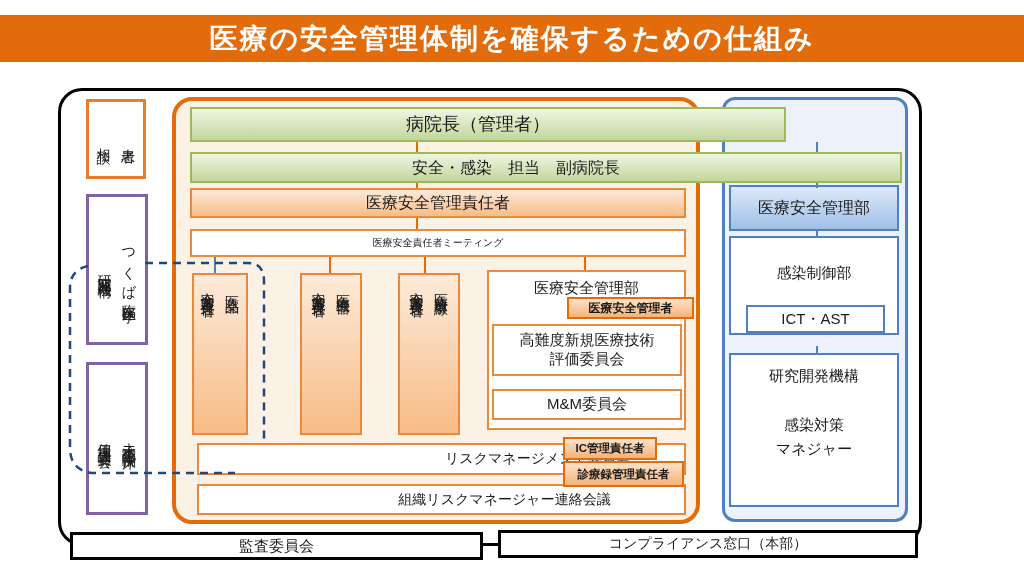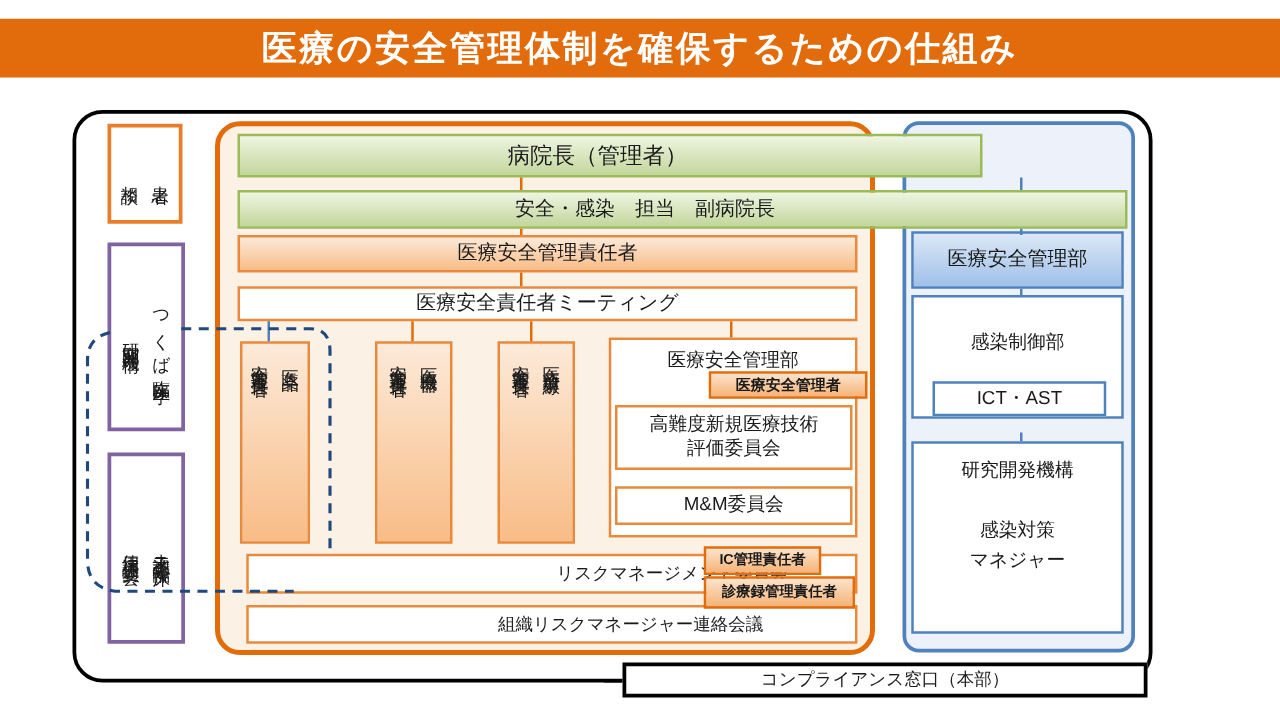--- a/index.html
+++ b/index.html
@@ -79,21 +79,21 @@
 
   <div class="abs box green-grad" style="left:190px;top:107px;width:596px;height:35px;font-size:18px;">
     <span style="transform:translateX(-10px);">病院長（管理者）</span>
   </div>
   <div class="abs box green-grad" style="left:190px;top:152px;width:712px;height:31px;font-size:16px;">
     <span style="transform:translateX(-30px);">安全・感染　担当　副病院長</span>
   </div>
   <div class="abs box orange-grad" style="left:190px;top:188px;width:496px;height:30px;font-size:16px;">
     <span>医療安全管理責任者</span>
   </div>
-  <div class="abs box white-orange" style="left:190px;top:229px;width:496px;height:28px;font-size:16px;">
+  <div class="abs box white-orange" style="left:190px;top:229px;width:496px;height:28px;font-size:10px;">
     <span>医療安全責任者ミーティング</span>
   </div>
 
   <div class="abs box orange-grad vwrap" style="left:192px;top:273px;width:56px;height:162px;font-size:14px;padding-top:6px;justify-content:center;">
     <span class="vtext">医薬品
 安全管理責任者</span>
   </div>
   <div class="abs box orange-grad vwrap" style="left:300px;top:273px;width:62px;height:162px;font-size:14px;padding-top:6px;justify-content:center;">
     <span class="vtext">医療機器
 安全管理責任者</span>
@@ -138,17 +138,20 @@
   </div>
   <div class="abs box white-blue" style="left:746px;top:305px;width:139px;height:28px;font-size:15px;">
     <span>ICT・AST</span>
   </div>
   <div class="abs white-blue" style="left:729px;top:353px;width:170px;height:154px;z-index:3;">
     <div style="position:absolute;left:0;top:12px;width:100%;text-align:center;font-size:15px;">研究開発機構</div>
     <div style="position:absolute;left:0;top:58px;width:100%;text-align:center;font-size:15px;white-space:pre-line;line-height:1.6;">感染対策
 マネジャー</div>
   </div>
 
+  <div class="abs box white-black" style="left:70px;top:532px;width:413px;height:28px;font-size:15px;z-index:5;">
+    <span>監査委員会</span>
+  </div>
   <div class="abs box white-black" style="left:498px;top:530px;width:420px;height:28px;font-size:14px;z-index:5;">
     <span>コンプライアンス窓口（本部）</span>
   </div>
 
 </div>
 
 </body></html>

